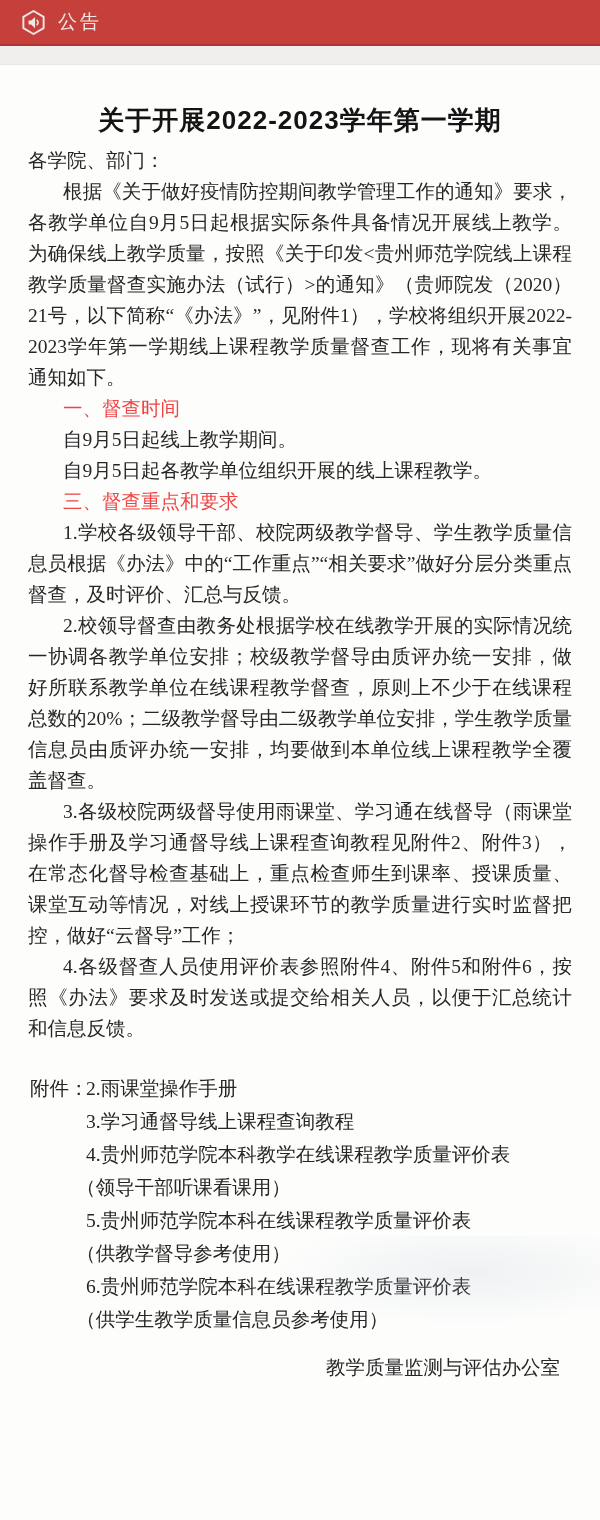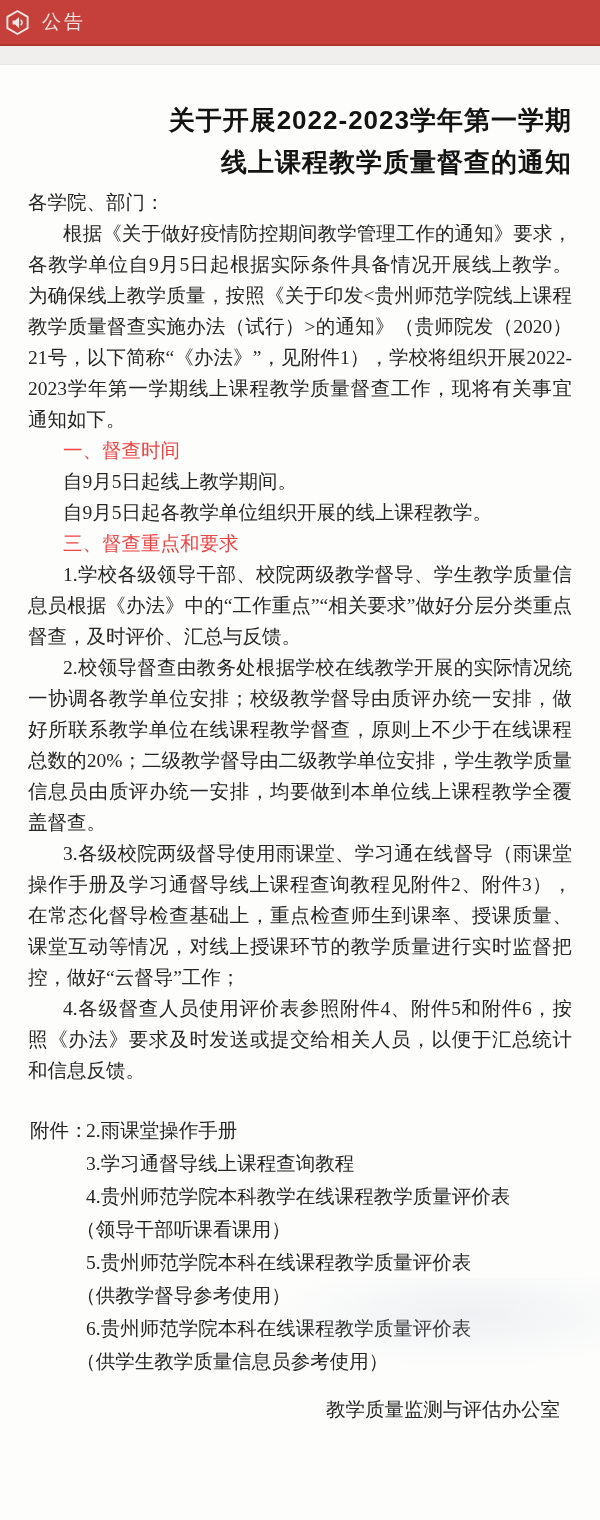--- a/index.html
+++ b/index.html
@@ -11,21 +11,21 @@
     background: #fdfdfc;
     font-family: "Liberation Serif", "DejaVu Serif", serif;
   }
   
   .announcement-header {
     height: 46px;
     background: #c6403b;
     border-bottom: 2px solid #b0342f;
     display: flex;
     align-items: center;
-    padding-left: 4px;
+    padding-left: 20px;
     box-sizing: border-box;
   }
   .announcement-header .hdr-icon {
     width: 27px;
     height: 27px;
     margin-right: 11px;
     flex: 0 0 auto;
     display: inline-flex;
   }
   .announcement-header .hdr-title {
@@ -40,21 +40,21 @@
     border-bottom: 1px solid #e9e7e5;
   }
   
   .page {
     padding: 34px 28px 0 28px;
     box-sizing: border-box;
     position: relative;
     color: #262626;
   }
   .notice-title {
-    text-align: right;
+    text-align: center;
     font-family: "Liberation Sans", "DejaVu Sans", sans-serif;
     font-weight: bold;
     font-size: 26px;
     line-height: 42px;
     color: #141414;
     letter-spacing: 1px;
   }
   .notice-body {
     margin-top: 4px;
     font-size: 19.5px;
@@ -113,21 +113,20 @@
       <path d="M15.2 10 a3.1 3.1 0 0 1 0 4" fill="none" stroke="#f3e6e4" stroke-width="1.4" stroke-linecap="round"></path>
     </svg>
   </span>
   <span class="hdr-title">公告</span>
 </div>
 <div class="header-substrip"></div>
 
 <div class="page">
   <div class="notice-title">
     <div>关于开展2022-2023学年第一学期</div>
-    <div>线上课程教学质量督查的通知</div>
   </div>
 
   <div class="notice-body">
       <div class="blk salutation">各学院、部门：</div>
       <div class="blk para">根据《关于做好疫情防控期间教学管理工作的通知》要求，各教学单位自9月5日起根据实际条件具备情况开展线上教学。为确保线上教学质量，按照《关于印发&lt;贵州师范学院线上课程教学质量督查实施办法（试行）&gt;的通知》（贵师院发（2020）21号，以下简称“《办法》”，见附件1），学校将组织开展2022-2023学年第一学期线上课程教学质量督查工作，现将有关事宜通知如下。</div>
       <div class="blk heading">一、督查时间</div>
       <div class="blk para">自9月5日起线上教学期间。</div>
       <div class="blk para">自9月5日起各教学单位组织开展的线上课程教学。</div>
       <div class="blk heading">三、督查重点和要求</div>
       <div class="blk para">1.学校各级领导干部、校院两级教学督导、学生教学质量信息员根据《办法》中的“工作重点”“相关要求”做好分层分类重点督查，及时评价、汇总与反馈。</div>

